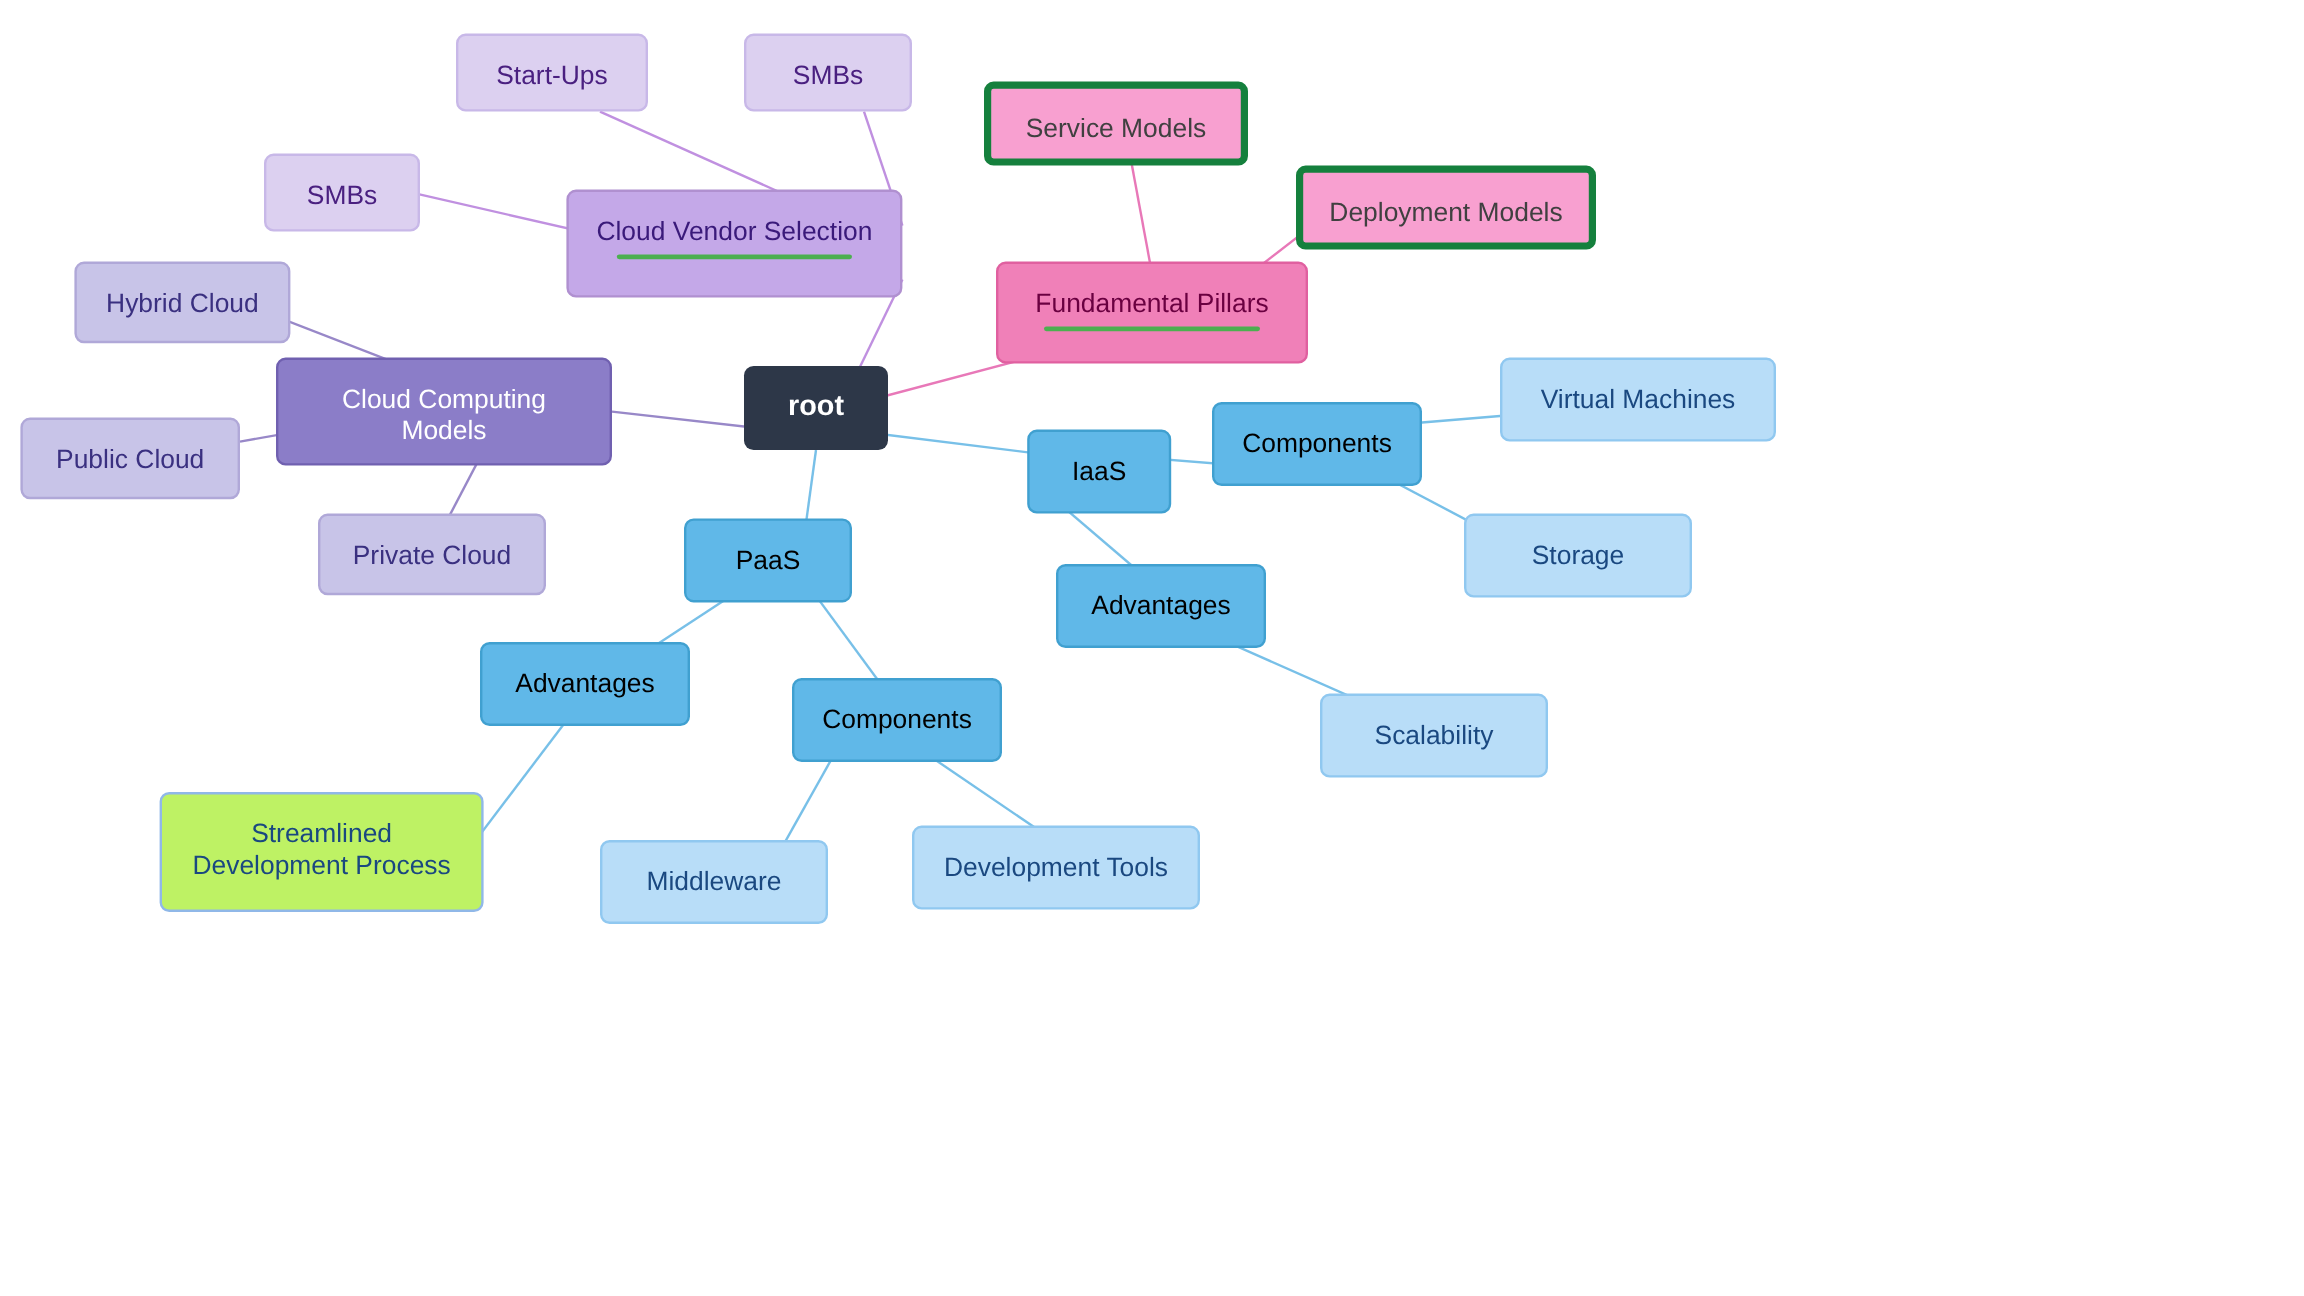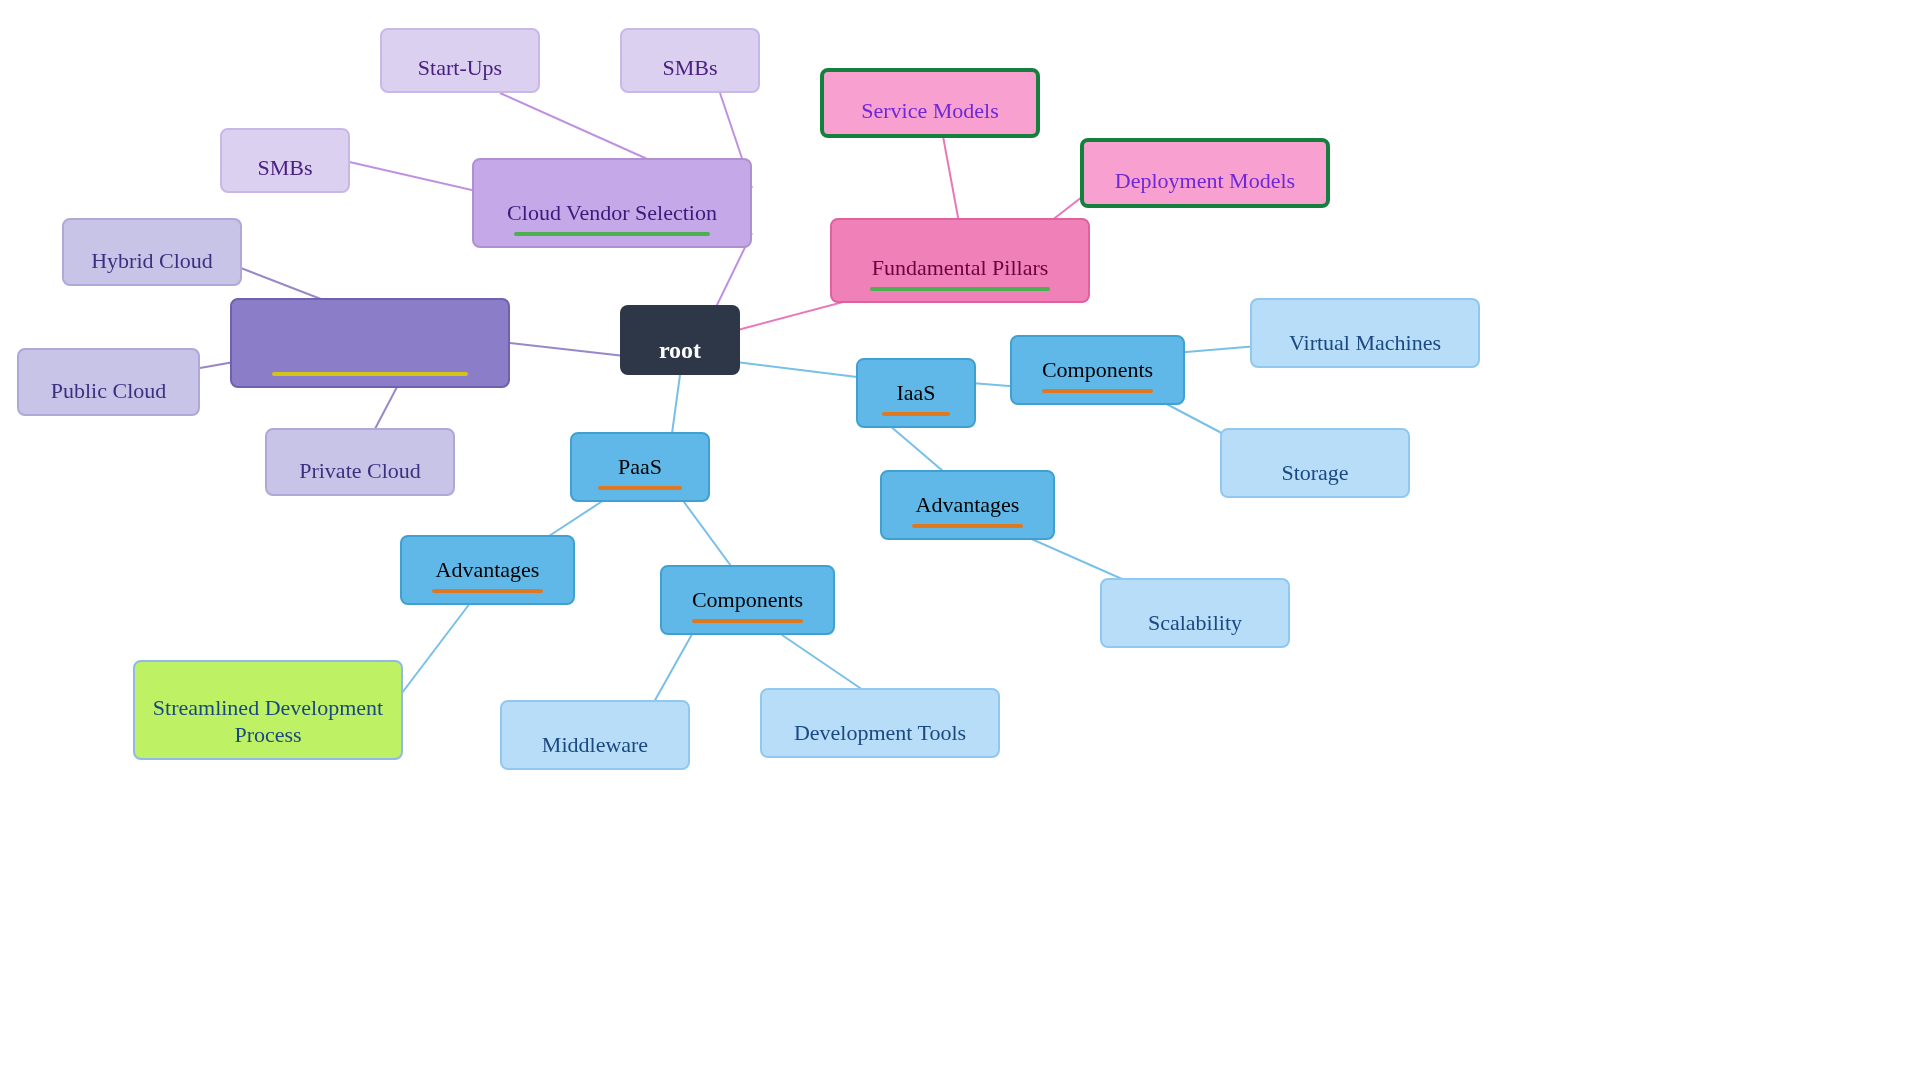--- a/index.html
+++ b/index.html
@@ -17,26 +17,25 @@
       width: 1920px;
       height: 1080px;
       pointer-events: none;
       z-index: 0;
     }
     .node {
       position: absolute;
       display: flex;
       flex-direction: column;
       align-items: center;
-      justify-content: flex-end;
+      justify-content: flex-start;
       text-align: center;
       border-radius: 8px;
       z-index: 1;
-      padding: 10px 16px;
-      font-family: Liberation Serif, serif;
+      padding: 20px 16px;
     }
     .node-label {
       font-size: 22px;
       font-weight: 500;
       line-height: 1.2;
     }
     .node-underline {
       height: 4px;
       width: 80%;
       margin-top: 6px;
@@ -95,24 +94,24 @@
       color: #6a0040;
       width: 260px;
       height: 85px;
       border: 2px solid #e060a0;
     }
     .node-fp .node-underline { background: #4caf50; }
 
     
     .node-pink {
       background: #f8a0d0;
-      color: #6d28d9;
+      color: #404040;
       width: 220px;
       height: 70px;
-      border: 4px solid #15803d;
+      border: 6px solid #15803d;
     }
 
     
     .node-blue-med {
       background: #60b8e8;
       color: #000000;
       width: 160px;
       height: 70px;
       border: 2px solid #40a0d0;
     }
@@ -216,20 +215,21 @@
 
 <div class="node node-pink" style="left:820px; top:68px; width:220px; height:70px;">
   <span class="node-label">Service Models</span>
 </div>
 
 <div class="node node-pink" style="left:1080px; top:138px; width:250px; height:70px;">
   <span class="node-label">Deployment Models</span>
 </div>
 
 <div class="node node-ccm" style="left:230px; top:298px; width:280px; height:90px;">
+  <span class="node-label">Cloud Computing Models</span>
   <div class="node-underline"></div>
 </div>
 
 <div class="node node-lavender" style="left:62px; top:218px; width:180px; height:68px;">
   <span class="node-label">Hybrid Cloud</span>
 </div>
 
 <div class="node node-lavender" style="left:17px; top:348px; width:183px; height:68px;">
   <span class="node-label">Public Cloud</span>
 </div>

